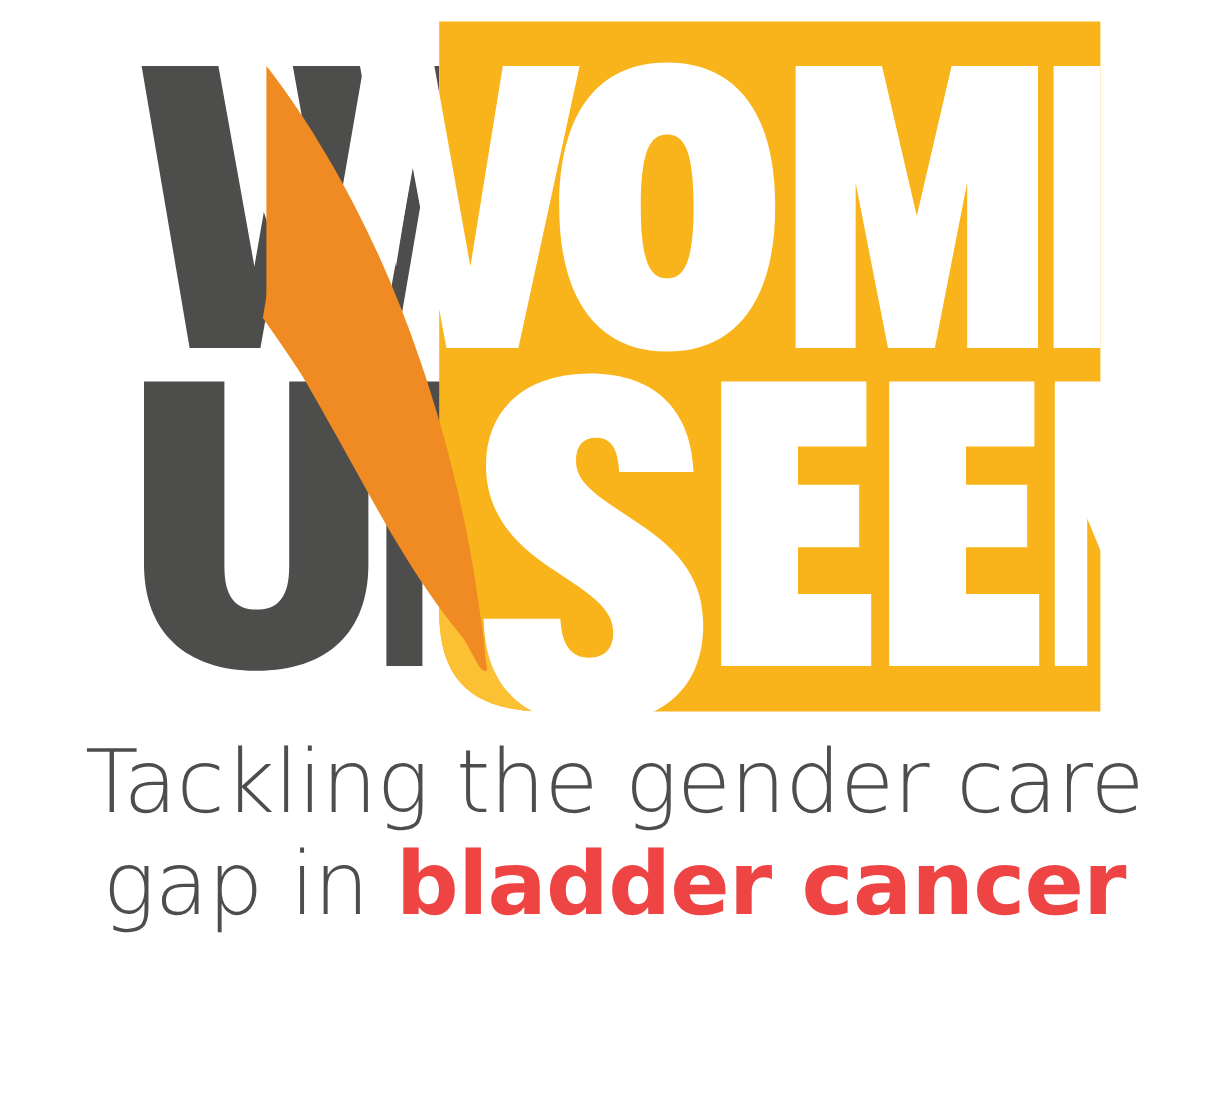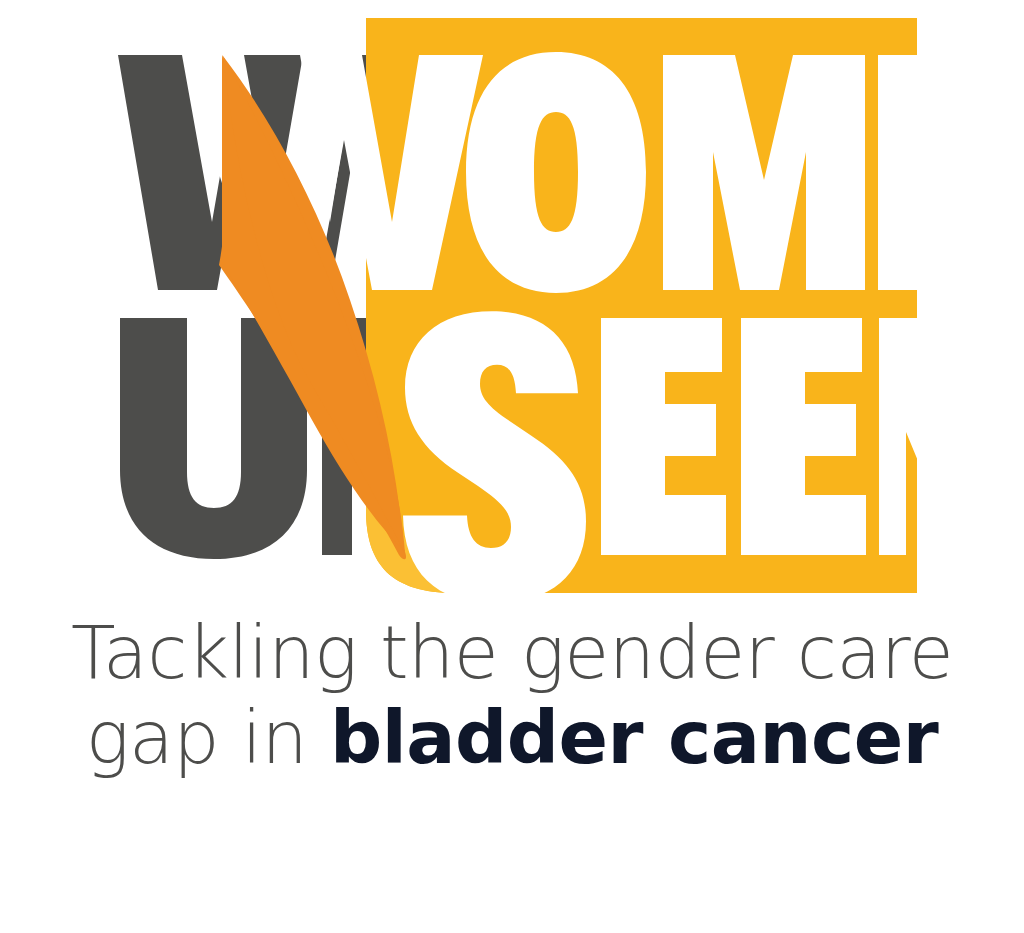--- a/index.html
+++ b/index.html
@@ -42,21 +42,21 @@
     letter-spacing: -0.5px;
     color: #4d4d4b;
     white-space: nowrap;
     display: block;
   }
   .tagline-line.line2 {
     margin-top: 12px;
   }
   .tagline-strong {
     font-weight: 700;
-    color: #0f172a;
+    color: #ef4444;
   }
 </style>
 </head>
 <body>
 
 <div id="logo-root">
 
   <svg id="logo-canvas" viewBox="0 0 1024 933" xmlns="http://www.w3.org/2000/svg" aria-hidden="true">
 
     <defs>

